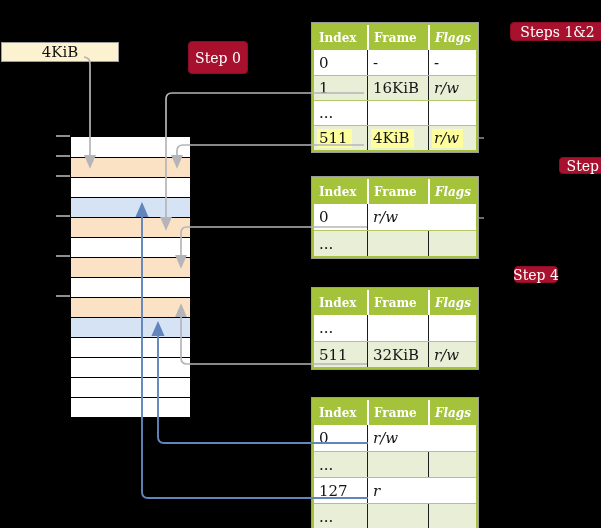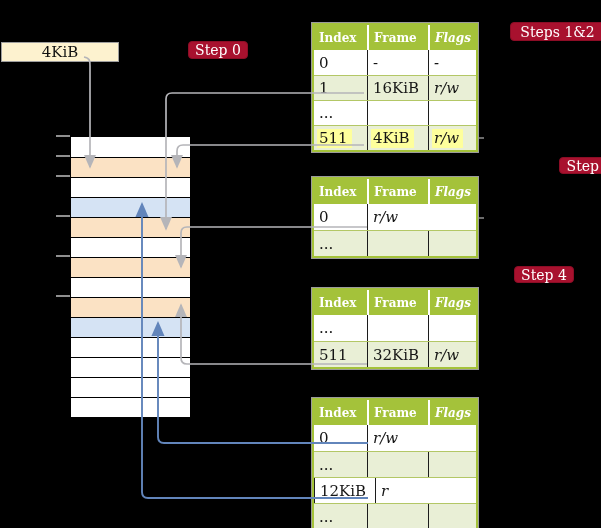--- a/index.html
+++ b/index.html
@@ -14,24 +14,24 @@
     background:#fdf2cf;border:1px solid #9e9e9e;
     display:flex;align-items:center;justify-content:center;
     font-size:15px;color:#111;
   }
   
   .badge{
     position:absolute;background:#a8112e;border:1px solid #8c0d26;border-radius:4px;
     color:#fff;font-size:14px;display:flex;align-items:center;justify-content:center;
     white-space:nowrap;
   }
-  .badge-step0 {left:188px;top:41px;width:60px;height:18px;}
+  .badge-step0 {left:188px;top:41px;width:60px;height:33px;}
   .badge-steps12{left:510px;top:22px;width:95px;height:19px;border-top-right-radius:0;border-bottom-right-radius:0;}
   .badge-step3 {left:519px;top:157px;width:61px;height:17px;margin-left:40px;}
-  .badge-step4 {left:514px;top:266px;width:60px;height:17px;}
+  .badge-step4 {left:514px;top:266px;width:44px;height:17px;}
   
   .stack{
     position:absolute;left:70px;top:136px;width:121px;height:282px;
     border:1px solid #000;background:#fff;
   }
   .mcell{height:20px;width:100%;}
   .mcell + .mcell{border-top:1px solid #000;}
   .m-white{background:#ffffff;}
   .m-orange{background:#fbe2c4;}
   .m-blue{background:#d5e3f4;}
@@ -180,21 +180,21 @@
     <div class="tr">
       <div class="td ci">0</div>
       <div class="td cg">r/w</div>
     </div>
     <div class="tr shade">
       <div class="td ci">...</div>
       <div class="td cf"></div>
       <div class="td cg"></div>
     </div>
     <div class="tr">
-      <div class="td cf">12KiB</div>
+      <div class="td ci">127</div>
       <div class="td cg">r</div>
     </div>
     <div class="tr shade">
       <div class="td ci">...</div>
       <div class="td cf"></div>
       <div class="td cg"></div>
     </div>
   </div>
 
   <svg class="overlay" width="601" height="528" viewBox="0 0 601 528">

